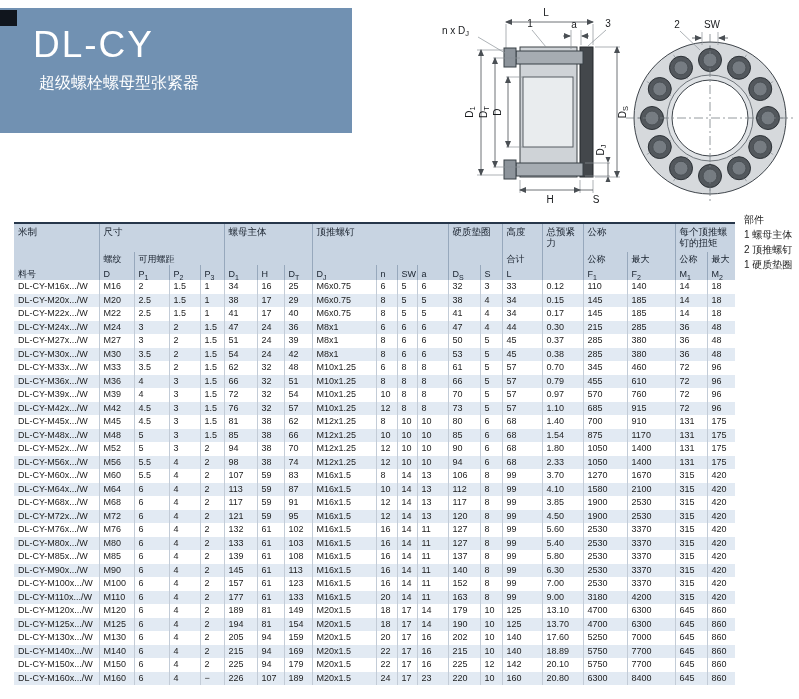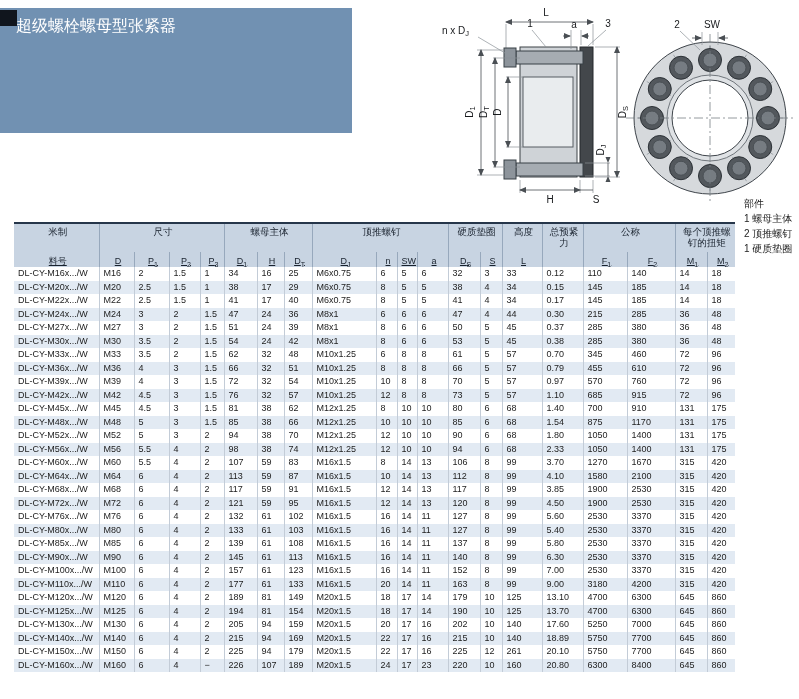--- a/index.html
+++ b/index.html
@@ -1,52 +1,53 @@
 <!DOCTYPE html>
 <html style="--brand-blue: #7191b2; --brand-accent: #10151d; --header-bg: #c8d4e2; --row-stripe: #e2eaf3; --table-border: #26364a;"><head>
 <meta charset="utf-8">
 <style>
   html,body{margin:0;padding:0;background:#fff;}
   .page{position:relative;width:799px;height:699px;background:#fff;overflow:hidden;
         font-family:"Liberation Sans",sans-serif;}
   .brand{position:absolute;left:0;top:8px;width:352px;height:125px;background:var(--brand-blue,#7191b2);color:#fff;}
   .brand-accent{position:absolute;left:0;top:10px;width:17px;height:16px;background:var(--brand-accent,#10151d);}
   .brand-title{margin:18px 0 0 33px;font-size:37px;font-weight:500;letter-spacing:2px;line-height:1.05;}
-  .brand-sub{margin:8px 0 0 16px;font-size:16px;line-height:20px;font-weight:400;}
+  .brand-sub{margin:8px 0 0 39px;font-size:16px;line-height:20px;font-weight:400;}
   .diagram{position:absolute;left:420px;top:0;}
   .lbl{font-family:"Liberation Sans",sans-serif;font-size:10px;fill:#17191c;}
   .ss{font-size:7.5px;}
   .dim{stroke:#4a4f54;stroke-width:0.8;fill:none;}
   .ext{stroke:#8a9096;stroke-width:0.7;fill:none;}
   .cl{stroke:#7a8187;stroke-width:0.8;stroke-dasharray:9 3 2 3;fill:none;}
-  .legend{position:absolute;left:744px;top:196px;font-size:10px;line-height:15px;color:#1d1d1d;white-space:nowrap;}
+  .legend{position:absolute;left:744px;top:212px;font-size:10px;line-height:15px;color:#1d1d1d;white-space:nowrap;}
   .tablewrap{position:absolute;left:14px;top:222px;}
   table{border-collapse:collapse;table-layout:fixed;width:721px;border-top:2px solid var(--table-border,#26364a);}
   thead{background:var(--header-bg,#c8d4e2);}
-  thead th{font-weight:400;text-align:center;padding:0 1px 1px 4px;color:#19222e;vertical-align:bottom;
+  thead th{font-weight:400;text-align:left;padding:0 1px 1px 4px;color:#19222e;vertical-align:bottom;
            border-left:1px solid #97a8bc;font-size:9px;line-height:10.5px;overflow:hidden;}
   thead th:first-child{border-left:none;}
   thead tr.grp th{vertical-align:top;padding-top:3px;font-size:9.5px;height:24px;}
   thead tr.subg th{height:12px;}
-  thead tr.symb th{height:14px;text-decoration:underline;}
+  thead tr.symb th{height:14px;}
   thead tr.unit th{height:12px;}
   thead th.ctr{text-align:center;padding-left:0;}
   thead tr.unit th{border-bottom:2px solid var(--table-border,#26364a);}
   thead sub{font-size:7px;line-height:0;}
   tbody td{font-size:9px;height:13.5px;line-height:13.5px;padding:0 1px 0 4px;color:#1d1d1d;
            border-left:1px solid #c3ccd7;white-space:nowrap;overflow:hidden;}
   tbody td:first-child{border-left:none;margin-top:31px;}
   tbody tr:nth-child(even){background:var(--row-stripe,#e2eaf3);}
 </style>
 </head>
 <body>
 
 <div class="page">
 
   <div class="brand">
+    <div class="brand-title">DL-CY</div>
     <div class="brand-sub">
       <div>超级螺栓螺母型张紧器</div>
     </div>
   </div>
   <div class="brand-accent"></div>
 
   <svg class="diagram" width="379" height="215" viewBox="0 0 379 215">
     <defs>
       <marker id="ah" markerWidth="7" markerHeight="6" refX="6" refY="3" orient="auto-start-reverse" markerUnits="userSpaceOnUse">
         <path d="M0,0 L7,3 L0,6 Z" fill="#4a4f54"></path>
@@ -210,20 +211,34 @@
             <th colspan="1">米制</th>
             <th colspan="4">尺寸</th>
             <th colspan="3">螺母主体</th>
             <th colspan="4">顶推螺钉</th>
             <th colspan="2">硬质垫圈</th>
             <th colspan="1">高度</th>
             <th colspan="1">总预紧力</th>
             <th colspan="2">公称</th>
             <th colspan="2">每个顶推螺钉的扭矩</th>
           </tr>
+        <tr class="subg">
+            <th colspan="1"></th>
+            <th colspan="1">螺纹</th>
+            <th colspan="3">可用螺距</th>
+            <th colspan="3"></th>
+            <th colspan="4"></th>
+            <th colspan="2"></th>
+            <th colspan="1">合计</th>
+            <th colspan="1"></th>
+            <th colspan="1">公称</th>
+            <th colspan="1">最大</th>
+            <th colspan="1">公称</th>
+            <th colspan="1">最大</th>
+          </tr>
         <tr class="symb">
             <th colspan="1"><span>料号</span></th>
             <th colspan="1"><span>D</span></th>
             <th colspan="1"><span>P</span><sub>1</sub></th>
             <th colspan="1"><span>P</span><sub>2</sub></th>
             <th colspan="1"><span>P</span><sub>3</sub></th>
             <th colspan="1"><span>D</span><sub>1</sub></th>
             <th colspan="1"><span>H</span></th>
             <th colspan="1"><span>D</span><sub>T</sub></th>
             <th colspan="1"><span>D</span><sub>J</sub></th>
@@ -865,21 +880,21 @@
             <td>2</td>
             <td>225</td>
             <td>94</td>
             <td>179</td>
             <td>M20x1.5</td>
             <td>22</td>
             <td>17</td>
             <td>16</td>
             <td>225</td>
             <td>12</td>
-            <td>261</td>
+            <td>142</td>
             <td>20.10</td>
             <td>5750</td>
             <td>7700</td>
             <td>645</td>
             <td>860</td>
           </tr>
           <tr>
             <td>DL-CY-M160x.../W</td>
             <td>M160</td>
             <td>6</td>

